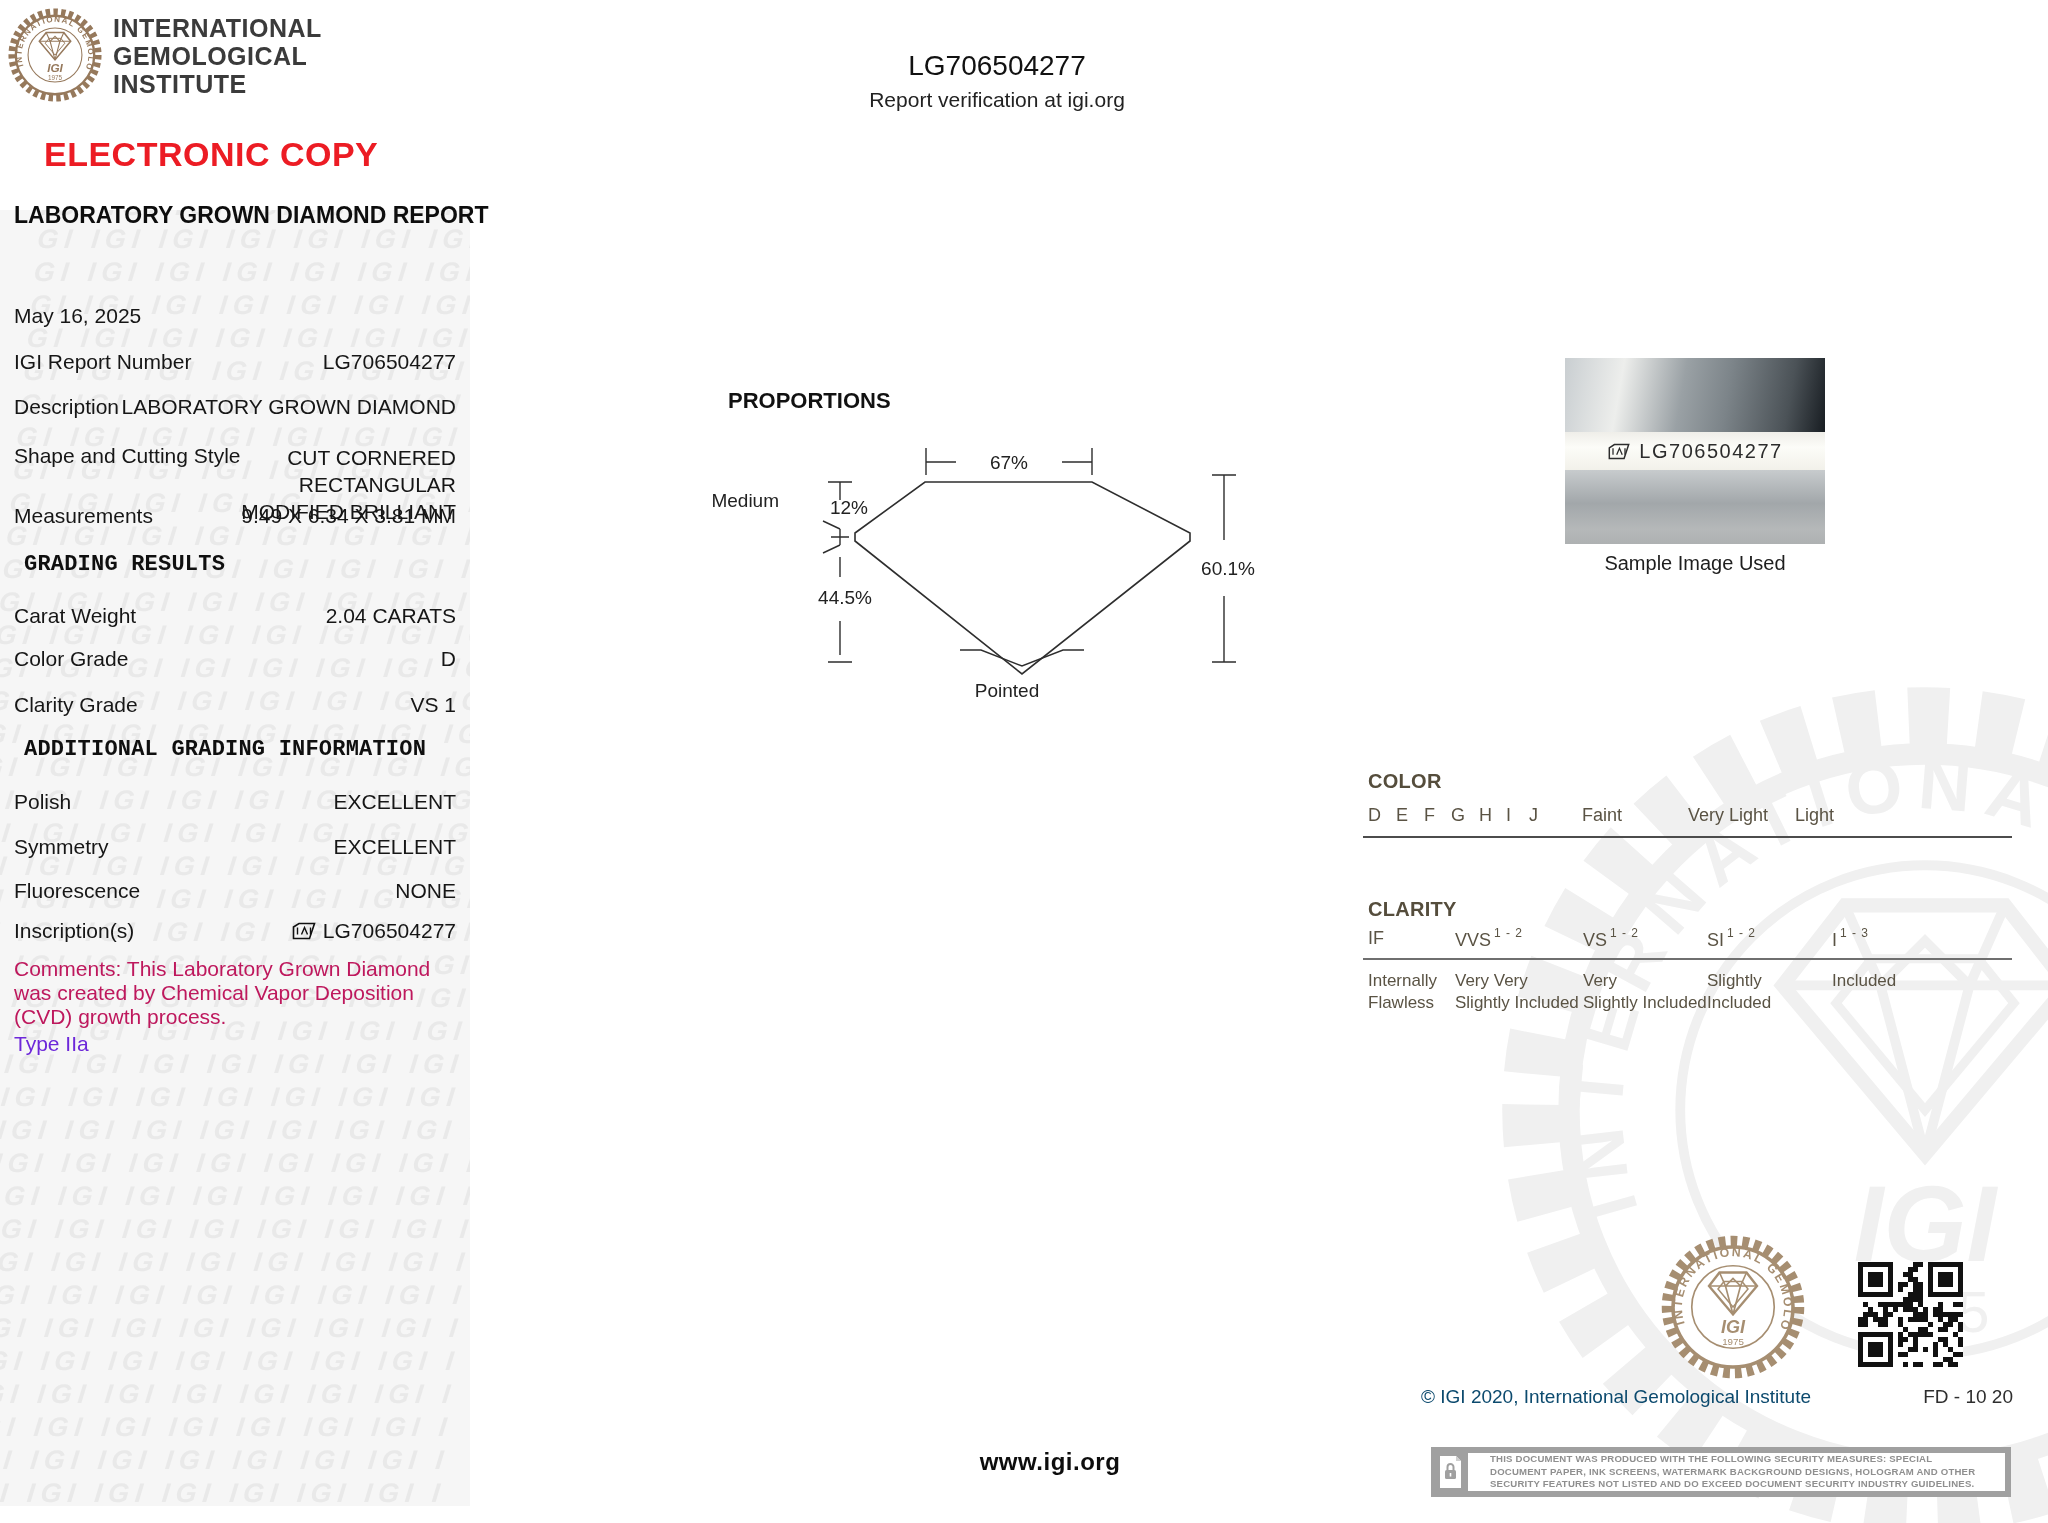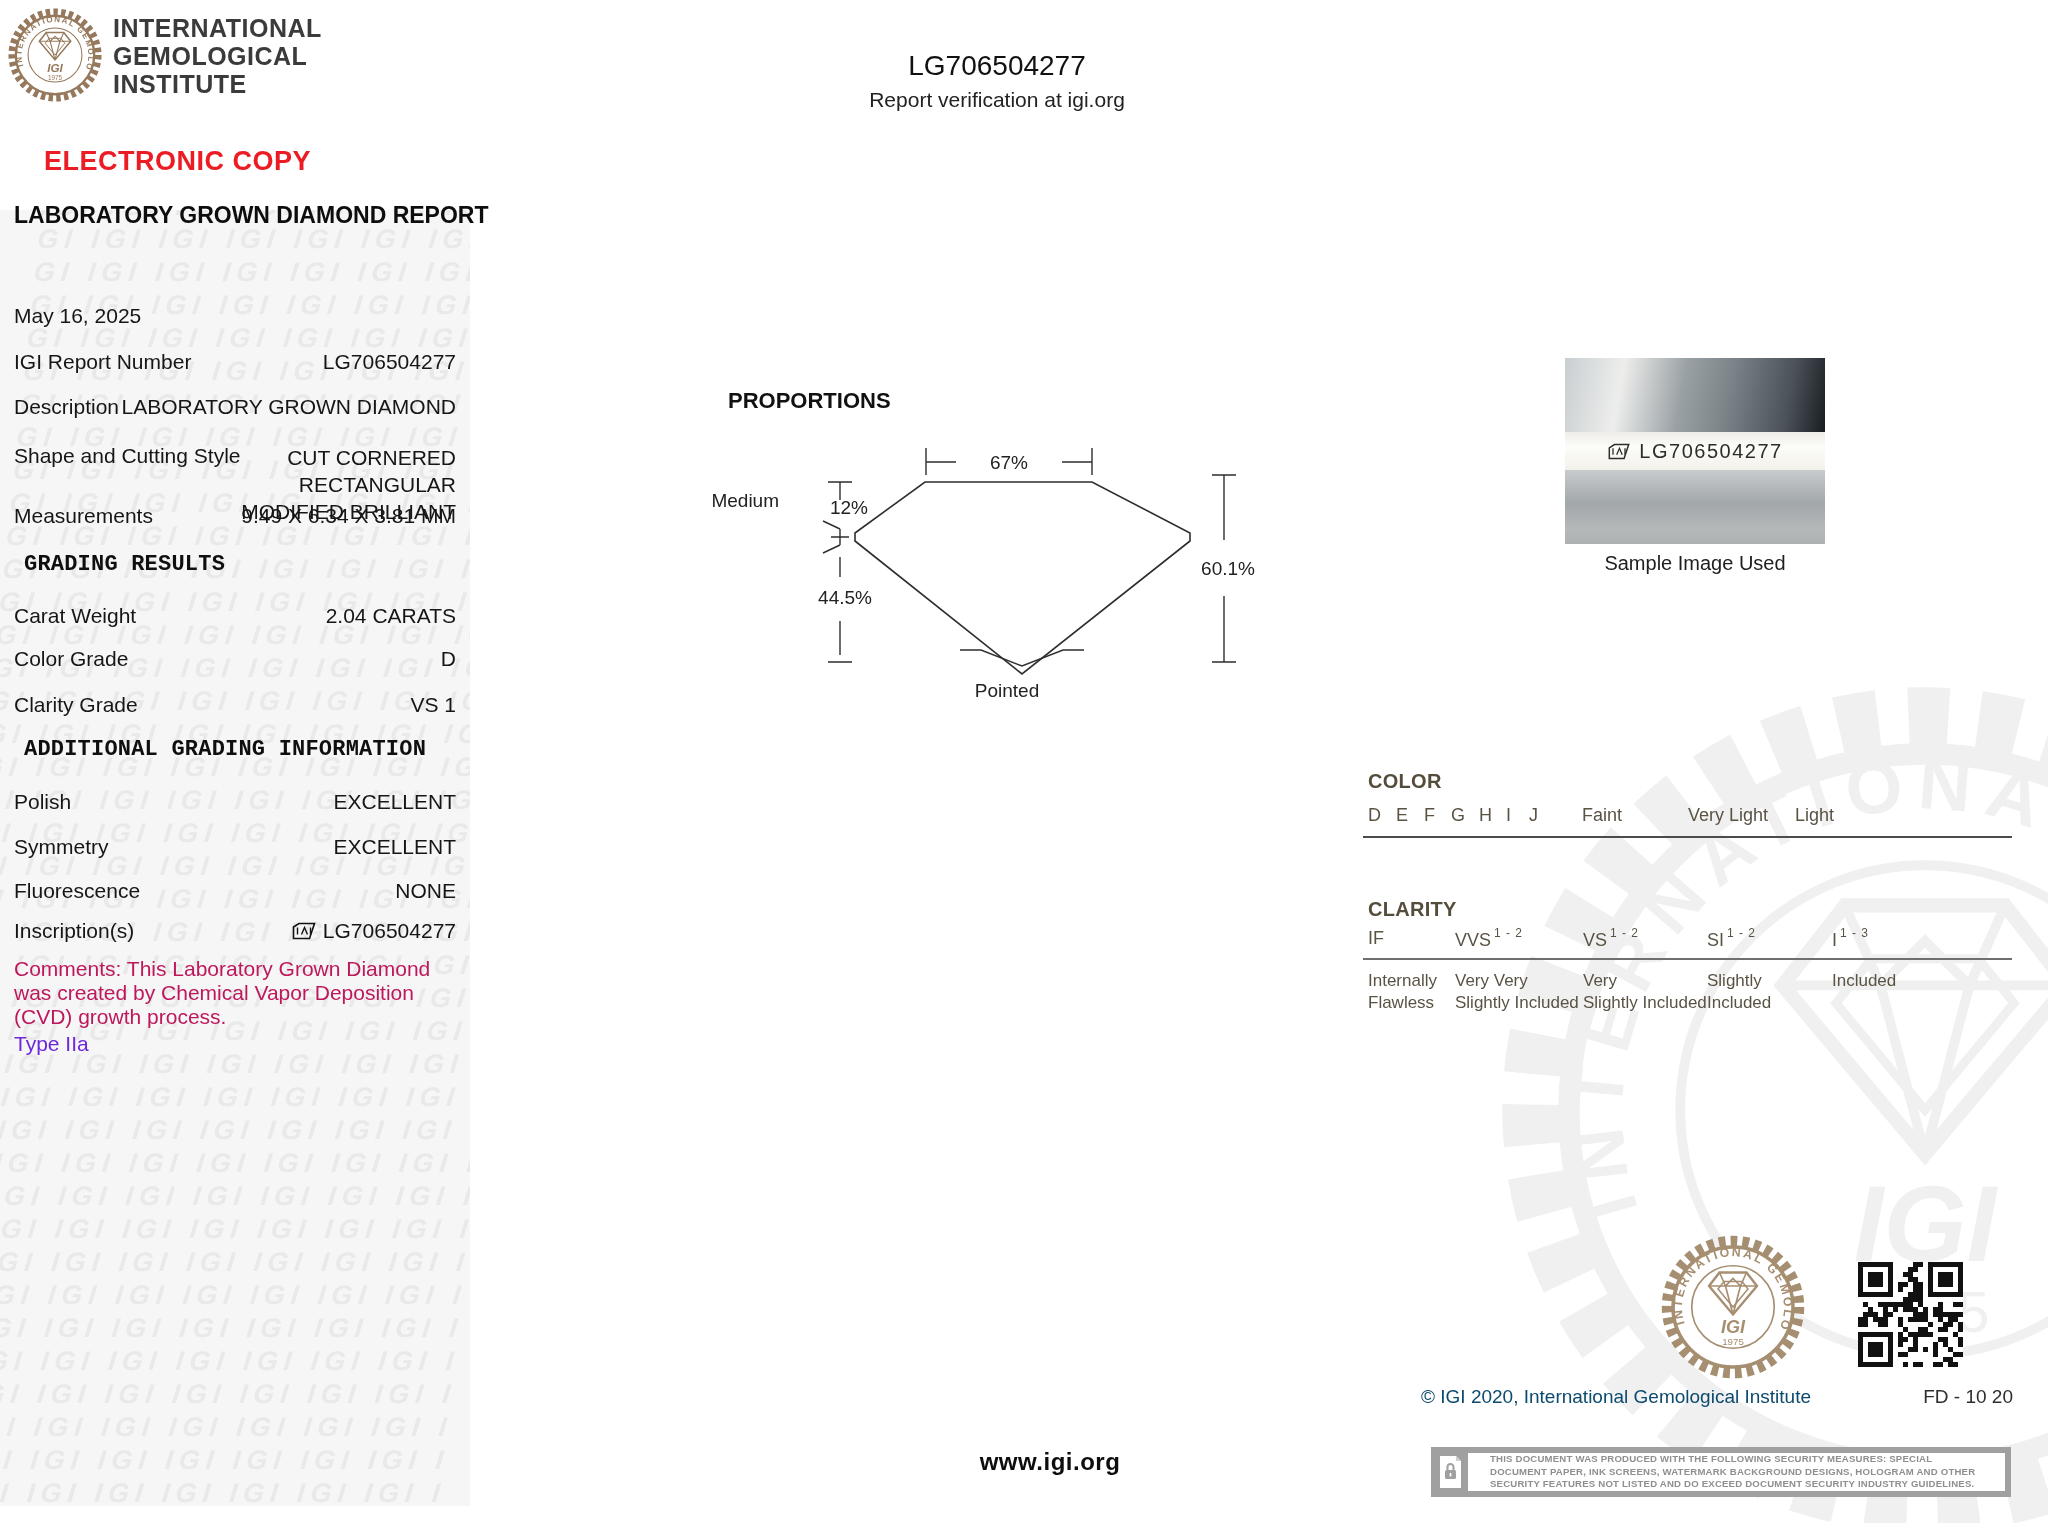--- a/index.html
+++ b/index.html
@@ -15,21 +15,21 @@
   .giant-seal{color:#f0f0f0;}
   
   .row{position:absolute;left:14px;width:442px;display:flex;justify-content:space-between;
        font-size:21px;color:#161616;}
   .row .lbl{white-space:nowrap;}
   .row .val{white-space:nowrap;text-align:right;}
   .heading{position:absolute;left:24px;font-size:22px;font-weight:bold;color:#0f0f0f;letter-spacing:.2px;font-family:Liberation Mono, monospace;}
   
   .brand{position:absolute;left:113px;top:14px;font-size:25px;line-height:28px;font-weight:bold;
          color:#3b3b3b;letter-spacing:.5px;}
-  .ecopy{position:absolute;left:44px;top:146px;font-size:27px;font-weight:bold;letter-spacing:.5px;}
+  .ecopy{position:absolute;left:44px;top:135px;font-size:34px;font-weight:bold;letter-spacing:.5px;}
   .rpt-title{position:absolute;left:14px;top:202px;font-size:23px;font-weight:bold;color:#0d0d0d;}
   .top-num{position:absolute;left:847px;top:50px;width:300px;text-align:center;font-size:28px;color:#111;}
   .top-ver{position:absolute;left:847px;top:88px;width:300px;text-align:center;font-size:21px;color:#222;}
   
   .prop-title{position:absolute;left:728px;top:388px;width:160px;text-align:center;
               font-size:22px;font-weight:bold;color:#111;}
   .prop-svg{position:absolute;left:610px;top:425px;}
   .prop-svg text{font-family:"Liberation Sans",sans-serif;font-size:19px;fill:#222;}
   
   .sample{position:absolute;left:1565px;top:358px;width:260px;height:186px;overflow:hidden;}

